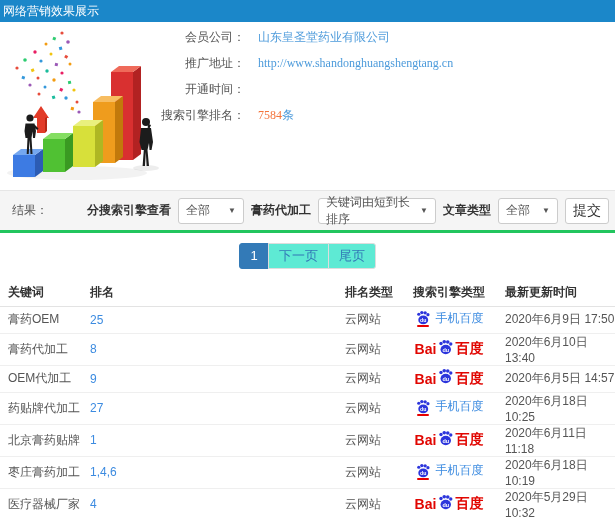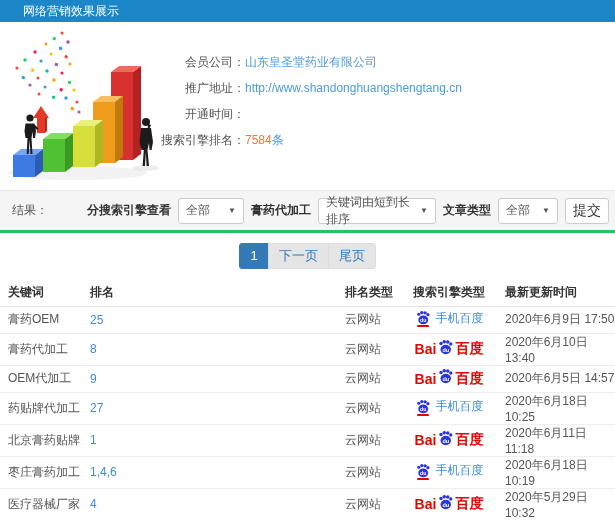--- a/index.html
+++ b/index.html
@@ -2,29 +2,29 @@
 <html><head>
 <meta charset="utf-8">
 <style>
   * { margin:0; padding:0; box-sizing:border-box; }
   html,body { width:615px; height:520px; overflow:hidden; background:#fff;
     font-family:"Liberation Sans","DejaVu Sans",sans-serif; }
   .page { position:relative; width:615px; height:520px; background:#fff; }
 
   
   .topbar { height:22px; background:#1b87c9; color:#fff; font-size:12px;
-    line-height:22px; padding-left:23px; }
+    line-height:22px; padding-left:3px; }
 
   
   .info-section { position:relative; height:168px; }
   .hero { position:absolute; left:5px; top:8px; width:180px; height:158px; }
-  .info-list { position:absolute; left:130px; top:27px; }
+  .info-list { position:absolute; left:130px; top:2px; }
   .info-row { display:flex; height:26px; align-items:center; font-size:12px; }
   .info-label { width:115px; text-align:right; color:#555; }
-  .info-value { color:#666; }
+  .info-value { margin-left:13px; color:#666;font-family:Liberation Serif, serif; }
   .link { color:#4d9bdb; text-decoration:none; cursor:pointer; }
   .num-orange { color:#f4743b; }
   .num-suffix { color:#4d9bdb; }
 
   
   .filter-bar { height:43px; background:#f5f5f5; border-top:1px solid #e6e6e6;
     border-bottom:3px solid #22c55e; display:flex; align-items:center;
     font-size:12px; padding:0 6px 0 12px; }
   .result-label { color:#555; }
   .filter-controls { margin-left:auto; display:flex; align-items:center; gap:7px; }
@@ -36,21 +36,21 @@
   .sel-engine { width:66px; }
   .sel-sort { width:118px; }
   .sel-article { width:60px; }
   .btn-submit { background:#fff; border:1px solid #ccc; border-radius:3px;
     height:26px; width:44px; color:#333; font-size:14px; cursor:pointer; }
 
   
   .pager-wrap { height:46px; display:flex; align-items:center; justify-content:center; }
   .pager { display:flex; }
   .page-item { min-width:30px; height:26px; line-height:24px; text-align:center;
-    border:1px solid #ddd; background:#e5e5e5; color:#337ab7; font-size:13px;
+    border:1px solid #ddd; background:#5eead4; color:#337ab7; font-size:13px;
     padding:0 10px; cursor:pointer; margin-left:-1px; }
   .page-item:first-child { margin-left:0; border-radius:3px 0 0 3px; }
   .page-item:last-child { border-radius:0 3px 3px 0; }
   .page-item.active { background:#337ab7; border-color:#337ab7; color:#fff; }
 
   
   table.rank-table { width:615px; border-collapse:collapse; table-layout:fixed; font-size:12px; }
   .rank-table th { height:27px; text-align:left; font-weight:bold; color:#333;
     border-bottom:1px solid #e3e3e3; padding:0; }
   .rank-table td { height:27px; color:#555; border-bottom:1px solid #efefef; padding:0; }

